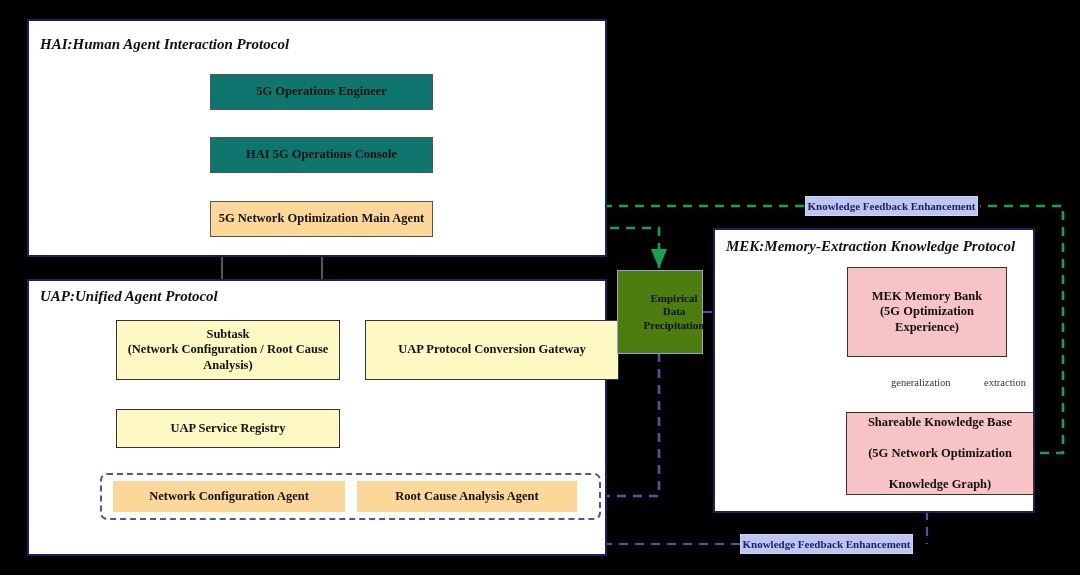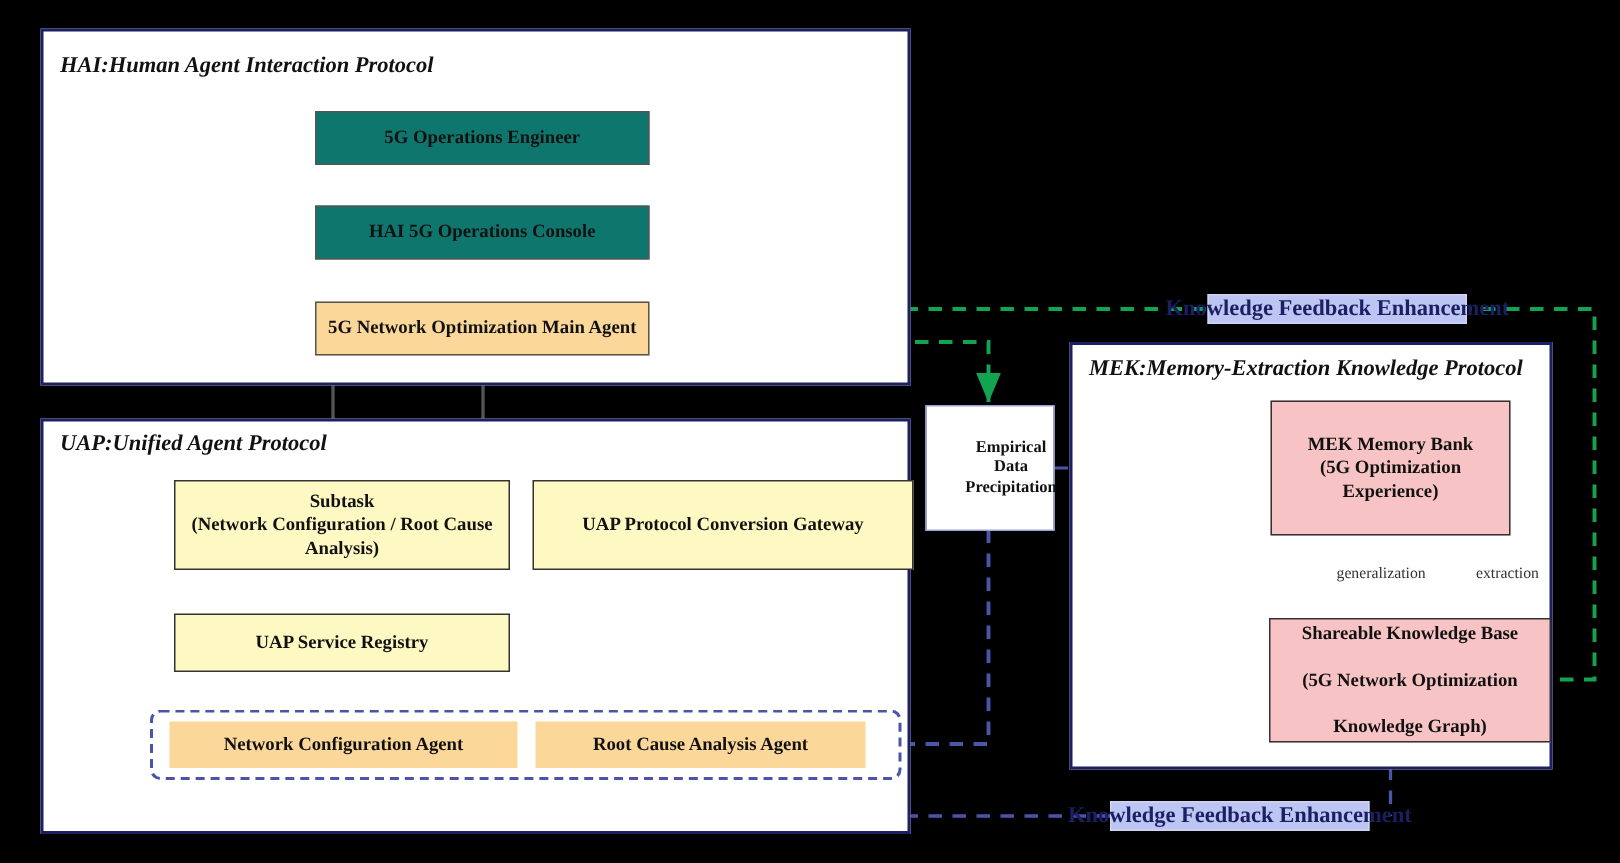--- a/index.html
+++ b/index.html
@@ -7,23 +7,23 @@
          font-family:"Liberation Serif", serif; overflow:hidden;}
   .panel{position:absolute;background:#fff;border:2px solid #1b1f63;box-sizing:border-box;}
   .panel-title{position:absolute;font-weight:bold;font-size:15px;color:#111;white-space:nowrap;font-style:italic;}
   .node{position:absolute;box-sizing:border-box;display:flex;align-items:center;
         justify-content:center;text-align:center;font-weight:bold;color:#111;
         line-height:1.22;padding:2px 4px;}
   .blue{background:#0f766e;border:1.5px solid #555;font-size:12.5px;}
   .orange{background:#fbd79a;border:1.5px solid #555;font-size:12.5px;}
   .teal{background:#fef9c3;border:1.5px solid #333;font-size:12.5px;}
   .pink{background:#f8c3c4;border:1.5px solid #333;font-size:12.5px;}
-  .lilac{background:#ffffff;border:1.5px solid #9aa3d8;font-size:11px;padding-left:32px;}
+  .lilac{background:#4d7c0f;border:1.5px solid #9aa3d8;font-size:11px;padding-left:32px;}
   .conn-label{position:absolute;box-sizing:border-box;display:flex;align-items:center;
-              justify-content:center;text-align:center;font-weight:bold;font-size:15px;
+              justify-content:center;text-align:center;font-weight:bold;font-size:11px;
               color:#1b1f63;background:#bdc5f2;border:1.5px solid #cfd4f0;white-space:nowrap;}
   .edge-label{position:absolute;font-size:10.5px;color:#333;font-family:"Liberation Serif",serif;
               white-space:nowrap;font-weight:normal;margin-left:44px;}
   .dgroup{position:absolute;border:2px dashed #4a55a8;border-radius:7px;box-sizing:border-box;}
   svg.lines{position:absolute;left:0;top:0;width:1080px;height:575px;pointer-events:none;}
 </style>
 </head>
 <body>
 
 <div id="stage">
@@ -127,21 +127,21 @@
   <div class="node blue" style="left:210px;top:137px;width:223px;height:36px;">HAI 5G Operations Console</div>
 
   <div class="node orange" style="left:210px;top:201px;width:223px;height:36px;">5G Network Optimization Main Agent</div>
 
   <div class="node teal" style="left:116px;top:320px;width:224px;height:60px;flex-direction:column;">
     <span>Subtask</span>
     <span>(Network Configuration / Root Cause</span>
     <span>Analysis)</span>
   </div>
 
-  <div class="node teal" style="left:355px;top:320px;width:254px;height:60px;">UAP Protocol Conversion Gateway</div>
+  <div class="node teal" style="left:365px;top:320px;width:254px;height:60px;">UAP Protocol Conversion Gateway</div>
 
   <div class="node teal" style="left:116px;top:409px;width:224px;height:39px;">UAP Service Registry</div>
 
   <div class="dgroup" style="left:100px;top:473px;width:501px;height:47px;"></div>
 
   <div class="node orange" style="left:113px;top:481px;width:232px;height:31px;border:none;">Network Configuration Agent</div>
 
   <div class="node orange" style="left:357px;top:481px;width:220px;height:31px;border:none;">Root Cause Analysis Agent</div>
 
   <div class="node lilac" style="left:617px;top:270px;width:86px;height:84px;flex-direction:column;">

